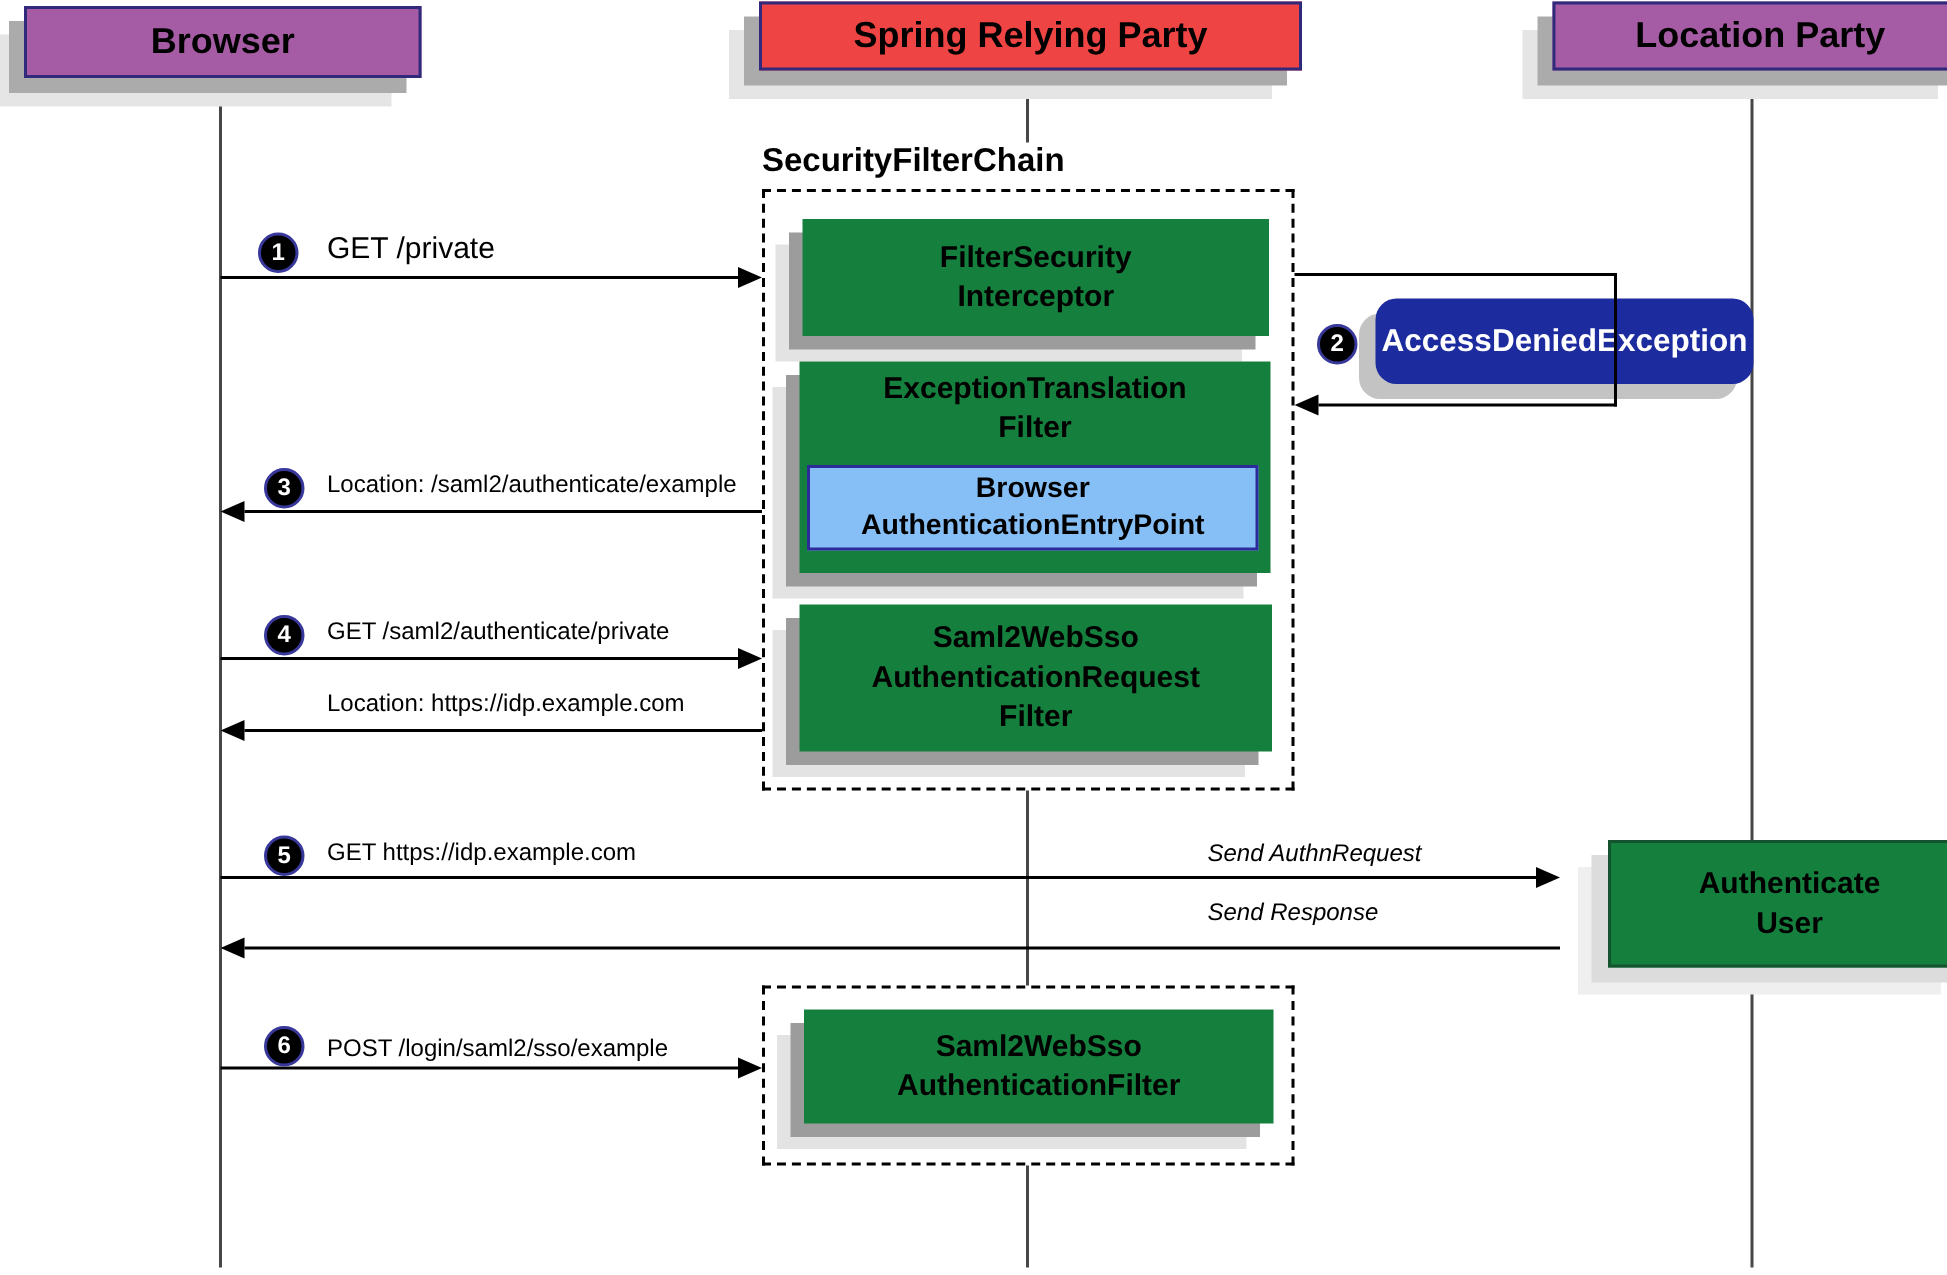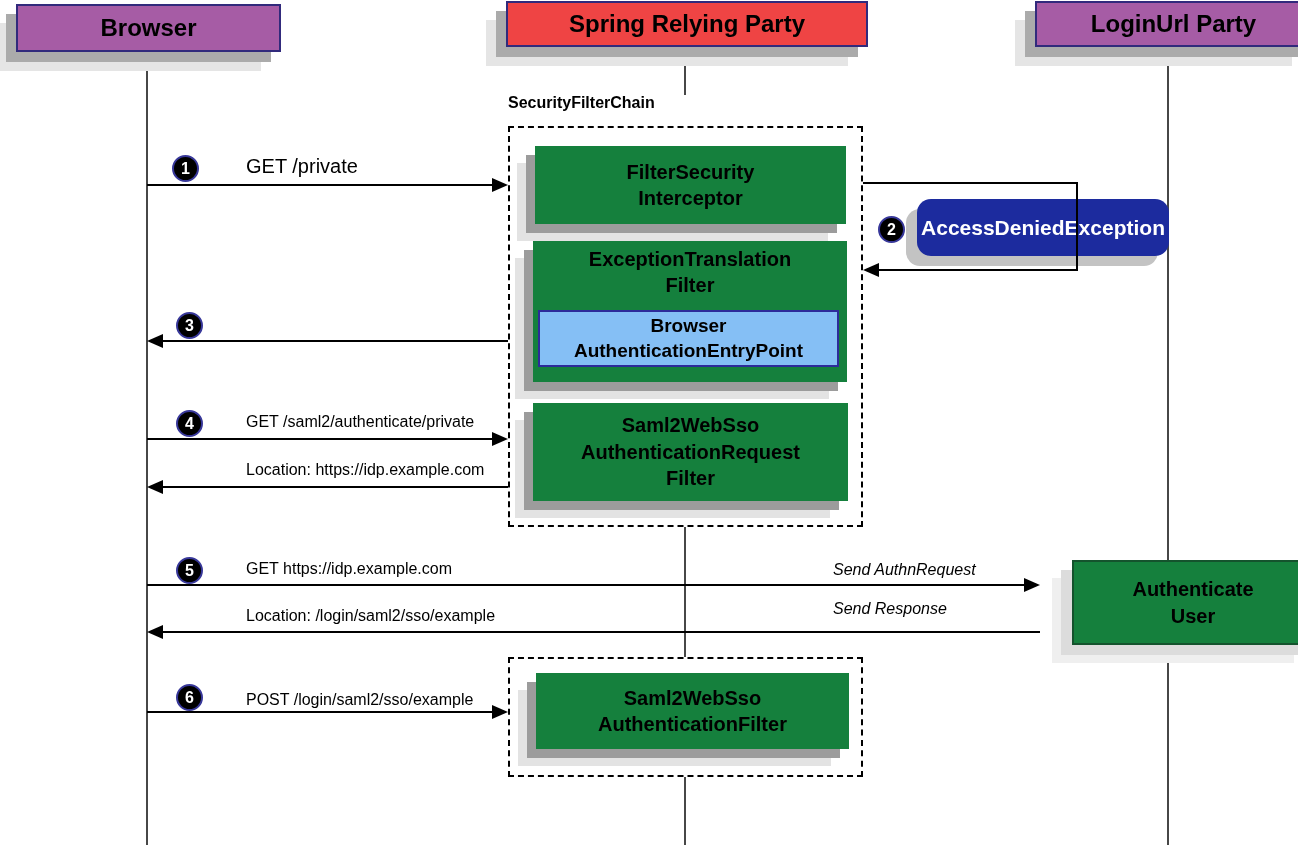--- a/index.html
+++ b/index.html
@@ -12,21 +12,21 @@
     position:absolute; display:flex; align-items:center; justify-content:center;
     font-weight:bold; font-size:24px; border:2px solid #312a7c; box-sizing:border-box;
     box-shadow:-10px 10px 0 #ababab, -20px 19px 0 #e5e5e5;
   }
   .actor.purple { background:#A65CA5; }
   .actor.gray   { background:#ef4444; }
   
   .life { position:absolute; width:2px; background:#474747; }
   
   .dotted { position:absolute; border:2px dashed #000; box-sizing:border-box; background:transparent; }
-  .chain-label { position:absolute; font-weight:bold; font-size:16px; white-space:nowrap; }
+  .chain-label { position:absolute; font-weight:bold; font-size:22px; white-space:nowrap; }
   
   .node {
     position:absolute; display:flex; align-items:center; justify-content:center;
     text-align:center; font-weight:bold; font-size:20px; line-height:1.32;
     white-space:pre-line; box-sizing:border-box;
   }
   .node.orange { background:#15803d; box-shadow:-9px 9px 0 #9c9c9c, -18px 17px 0 #e3e3e3; }
   .node.top-align { align-items:flex-start; padding-top:5px; }
   .node.bluebox { background:#85BFF5; border:2px solid #2d2b9a; font-size:19px; line-height:1.3; box-shadow:none; }
   .node.navy {
@@ -34,21 +34,21 @@
     box-shadow:-11px 10px 0 #c3c3c3;
   }
   .node.graybox { background:#15803d; border:2px solid #14532d; box-shadow:-11px 10px 0 #dcdcdc, -20px 18px 0 #efefef;margin-left:32px; }
   
   .hl { position:absolute; height:2px; background:#000; }
   .vl { position:absolute; width:2px; background:#000; }
   .ah { position:absolute; width:0; height:0; border-top:7px solid transparent; border-bottom:7px solid transparent; }
   .ah.r { border-left:16px solid #000; }
   .ah.l { border-right:16px solid #000; }
   
-  .msg { position:absolute; font-size:16px; white-space:nowrap;margin-left:28px; }
+  .msg { position:absolute; font-size:16px; white-space:nowrap; }
   .msg.big { font-size:20px; }
   .msg.it { font-style:italic; }
   
   .num {
     position:absolute; width:23px; height:23px; border-radius:50%;
     background:#000; border:2px solid #38389a; color:#fff;
     font-weight:bold; font-size:16px; line-height:23px; text-align:center;
   }
 </style>
 </head>
@@ -62,21 +62,21 @@
   <div class="life" style="left:684px; top:777px; height:68px;"></div>
   <div class="life" style="left:1167px; top:47px; height:798px;"></div>
 
   <div class="actor purple" style="left:16px; top:4px; width:265px; height:48px;">
     <span>Browser</span>
   </div>
   <div class="actor gray" style="left:506px; top:1px; width:362px; height:46px;">
     <span>Spring Relying Party</span>
   </div>
   <div class="actor purple" style="left:1035px; top:1px; width:277px; height:46px;">
-    <span>LoginUrl Party</span>
+    <span>Location Party</span>
   </div>
 
   <div class="chain-label" style="left:508px; top:94px;">SecurityFilterChain</div>
   <div class="dotted" style="left:508px; top:126px; width:355px; height:401px;"></div>
 
   <div class="node orange" style="left:535px; top:146px; width:311px; height:78px;">FilterSecurity
 Interceptor</div>
 
   <div class="node orange top-align" style="left:533px; top:241px; width:314px; height:141px;">ExceptionTranslation
 Filter</div>
@@ -103,39 +103,39 @@
 
   <div class="hl" style="left:863px; top:182px; width:215px;"></div>
   <div class="vl" style="left:1076px; top:182px; height:89px;"></div>
   <div class="hl" style="left:879px; top:269px; width:199px;"></div>
   <div class="ah l" style="left:863px; top:263px;"></div>
   <div class="num" style="left:878px; top:216px;">2</div>
 
   <div class="hl" style="left:163px; top:340px; width:345px;"></div>
   <div class="ah l" style="left:147px; top:334px;"></div>
   <div class="num" style="left:176px; top:312px;">3</div>
+  <div class="msg" style="left:218px; top:315px;">Location: /saml2/authenticate/example</div>
 
   <div class="hl" style="left:147px; top:438px; width:345px;"></div>
   <div class="ah r" style="left:492px; top:432px;"></div>
   <div class="num" style="left:176px; top:410px;">4</div>
   <div class="msg" style="left:218px; top:413px;">GET /saml2/authenticate/private</div>
 
   <div class="hl" style="left:163px; top:486px; width:345px;"></div>
   <div class="ah l" style="left:147px; top:480px;"></div>
   <div class="msg" style="left:218px; top:461px;">Location: https://idp.example.com</div>
 
   <div class="hl" style="left:147px; top:584px; width:877px;"></div>
   <div class="ah r" style="left:1024px; top:578px;"></div>
   <div class="num" style="left:176px; top:557px;">5</div>
   <div class="msg" style="left:218px; top:560px;">GET https://idp.example.com</div>
   <div class="msg it" style="left:805px; top:561px;">Send AuthnRequest</div>
 
   <div class="hl" style="left:163px; top:631px; width:877px;"></div>
   <div class="ah l" style="left:147px; top:625px;"></div>
-  <div class="msg" style="left:218px; top:607px;">Location: /login/saml2/sso/example</div>
   <div class="msg it" style="left:805px; top:600px;">Send Response</div>
 
   <div class="hl" style="left:147px; top:711px; width:345px;"></div>
   <div class="ah r" style="left:492px; top:705px;"></div>
   <div class="num" style="left:176px; top:684px;">6</div>
   <div class="msg" style="left:218px; top:691px;">POST /login/saml2/sso/example</div>
 
 </div>
 
 </body></html>

